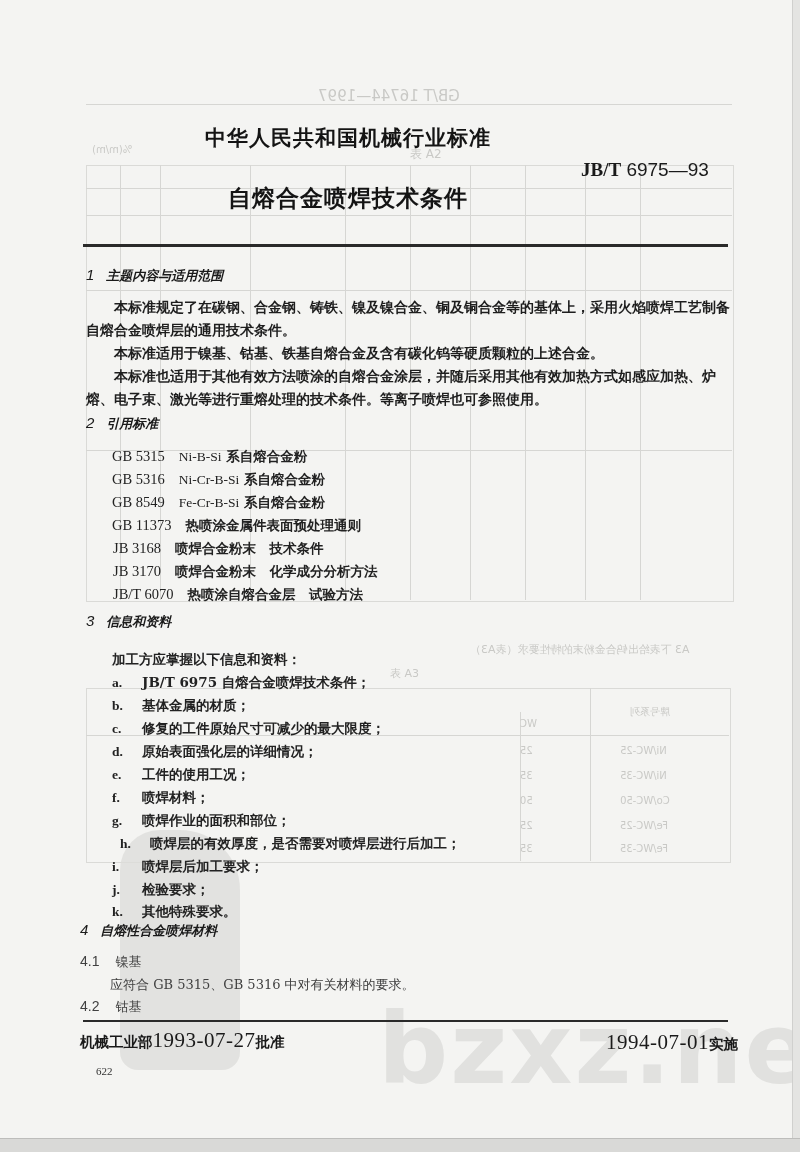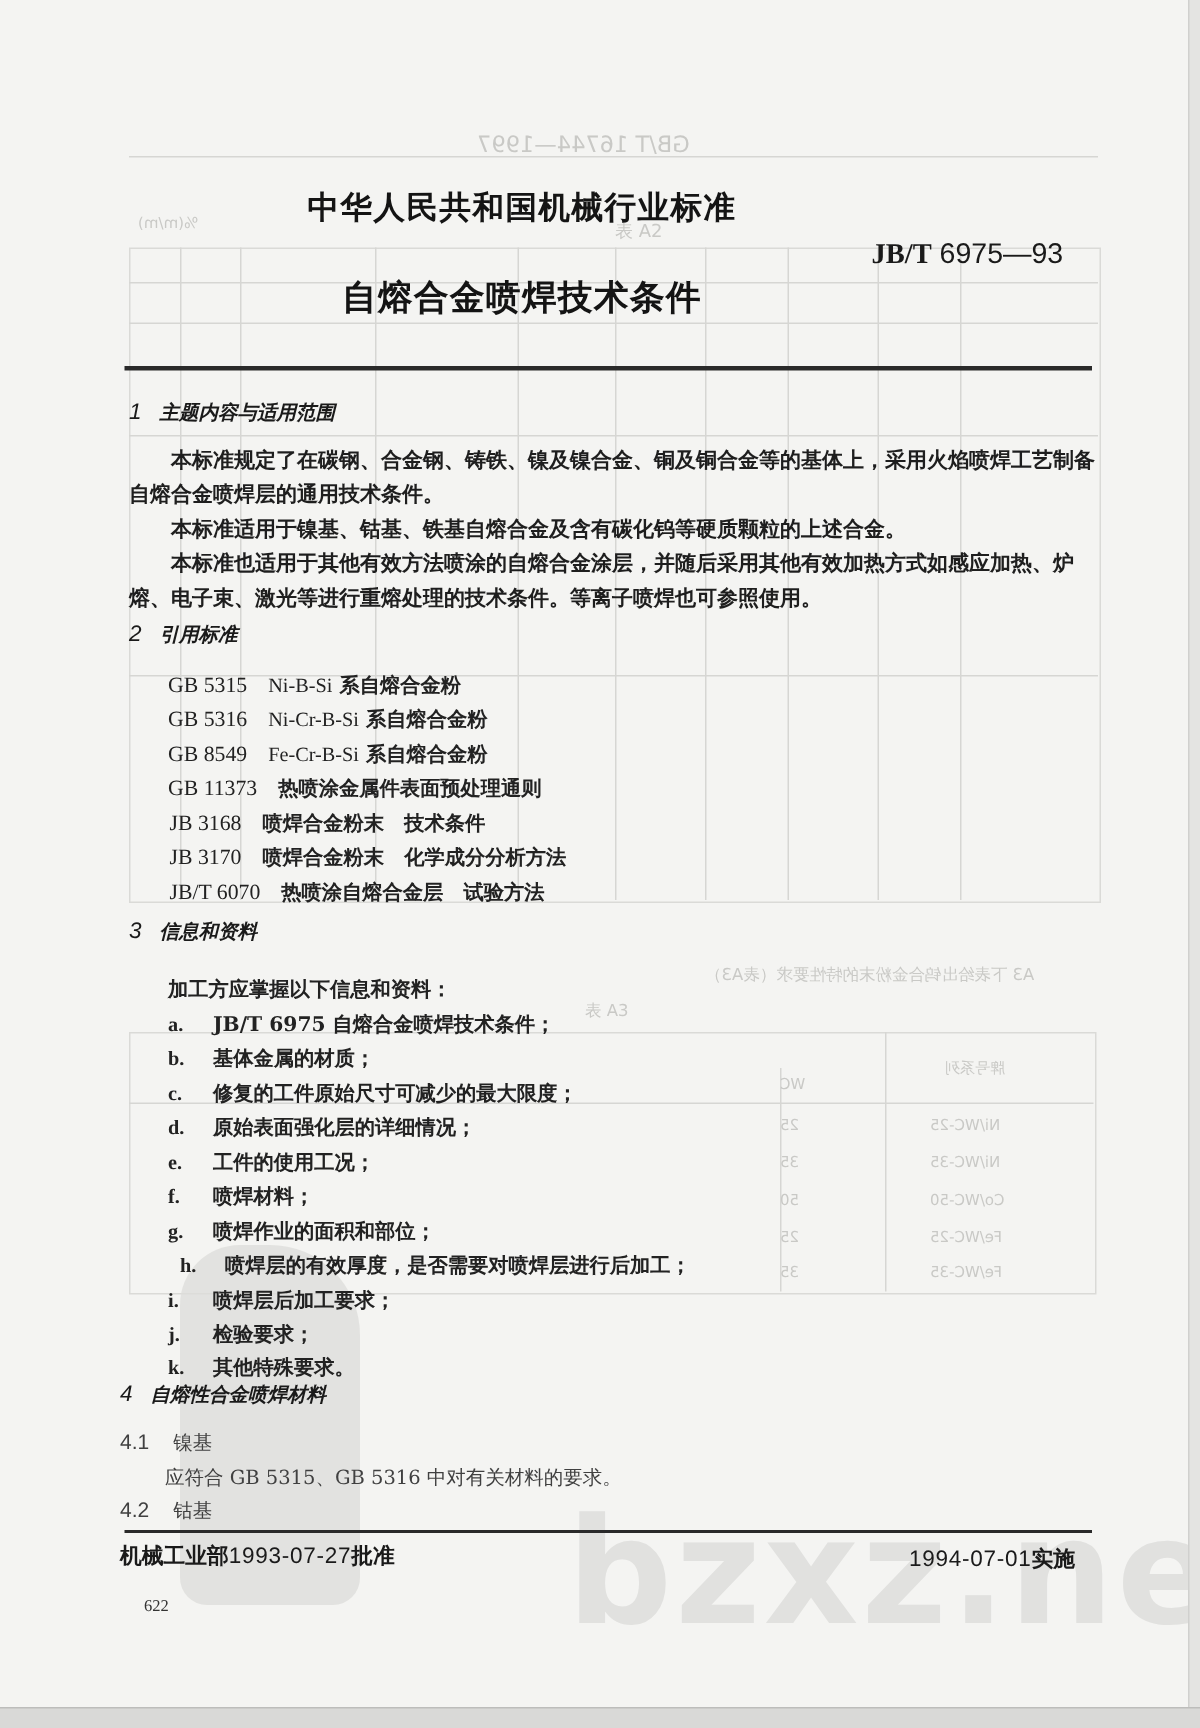--- a/index.html
+++ b/index.html
@@ -156,23 +156,23 @@
       height: 2px;
       background: #2a2a2a;
     }
     .footer-approve, .footer-implement {
       font-family: "DejaVu Sans", sans-serif;
       font-weight: bold;
       font-size: 14.5px;
       color: #1a1a1a;
     }
     .footer-approve .date, .footer-implement .date {
-      font-family: Liberation Sans, sans-serif;
+      font-family: Liberation Serif, serif;
       font-weight: normal;
-      font-size: 15px;
+      font-size: 21px;
       letter-spacing: 0.5px;
     }
     .page-number {
       left: 96px;
       top: 1065px;
       font-family: "Liberation Serif", serif;
       font-size: 11px;
       color: #333;
     }
     .scan-edge {

